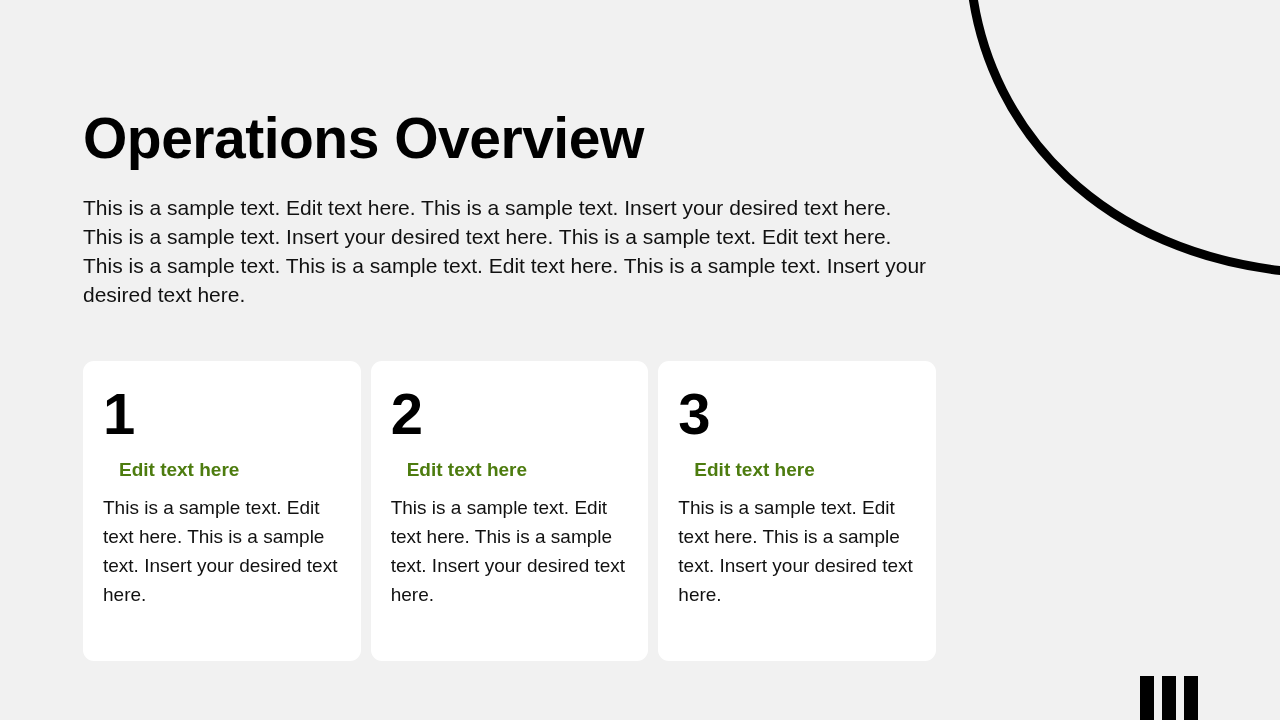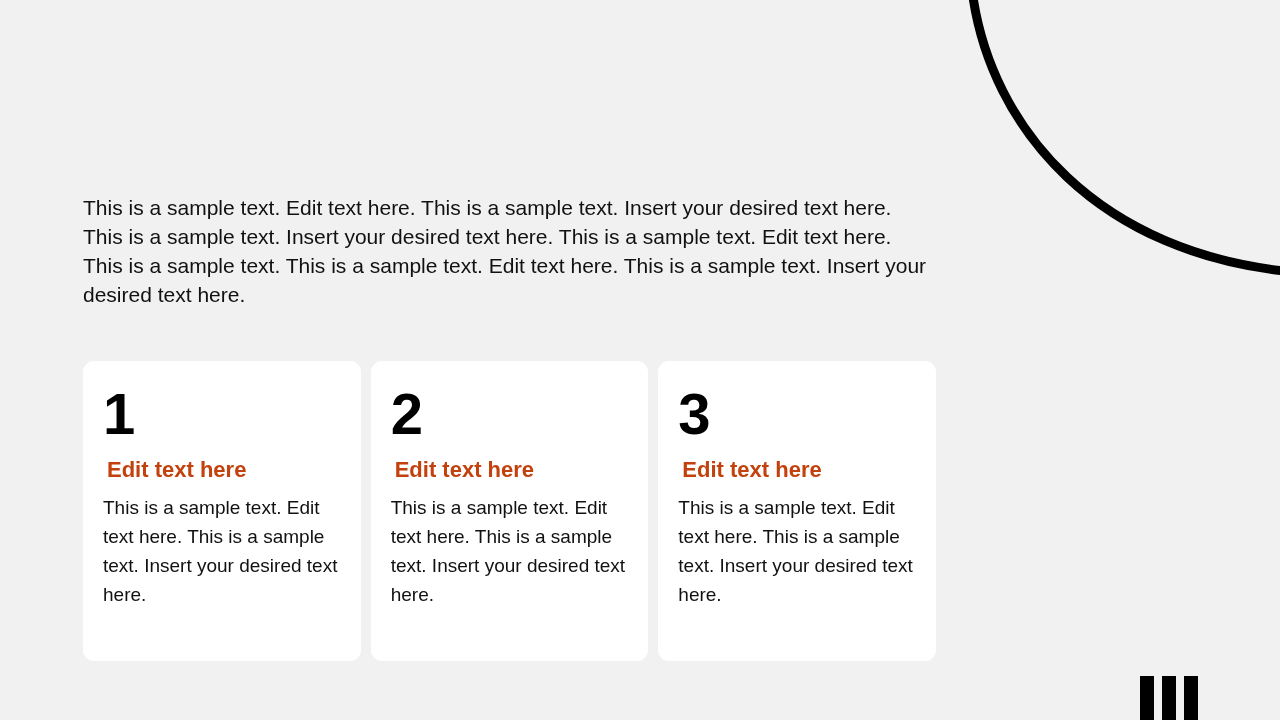--- a/index.html
+++ b/index.html
@@ -97,43 +97,44 @@
   }
   .card-number {
     font-size: 58px;
     line-height: 58px;
     font-weight: 700;
     color: #000000;
     margin: 0 0 0 0;
     height: 72px;
   }
   .card-heading {
-    font-size: 22px;
+    font-size: 19px;
     line-height: 26px;
     font-weight: 700;
-    color: #c2410c;
-    margin: 0 0 10px 4px;
+    color: #4d7c0f;
+    margin: 0 0 10px 16px;
   }
   .card-body {
     font-size: 19px;
     line-height: 29px;
     font-weight: 400;
     color: #111111;
     margin: 0;
   }
 </style>
 </head>
 <body>
 
 <div class="slide">
 
   <svg class="deco-arc" viewBox="0 0 330 290" fill="none" xmlns="http://www.w3.org/2000/svg">
     <path d="M 22 -10 C 40 130 150 255 345 272" stroke="#000000" stroke-width="9" fill="none" stroke-linecap="butt"></path>
   </svg>
 
+  <h1 class="page-title">Operations Overview</h1>
 
   <p class="intro-text">This is a sample text. Edit text here. This is a sample text. Insert your desired text here. This is a sample text. Insert your desired text here. This is a sample text. Edit text here. This is a sample text. This is a sample text. Edit text here. This is a sample text. Insert your desired text here.</p>
 
   <div class="cards">
 
     <div class="card">
       <div class="card-number">1</div>
       <div class="card-heading">Edit text here</div>
       <div class="card-body">This is a sample text. Edit text here. This is a sample text. Insert your desired text here.</div>
     </div>

